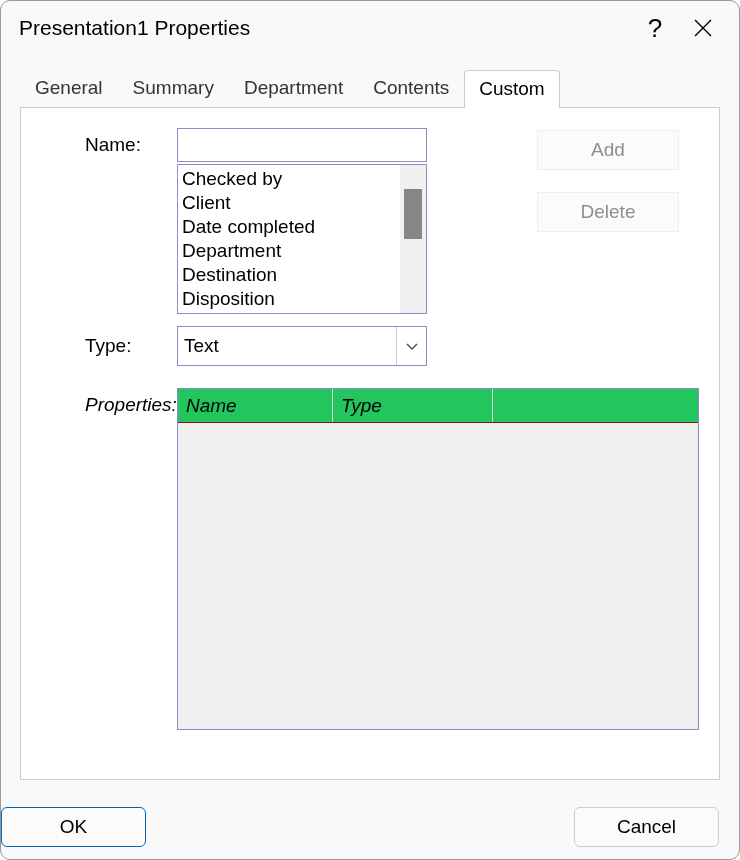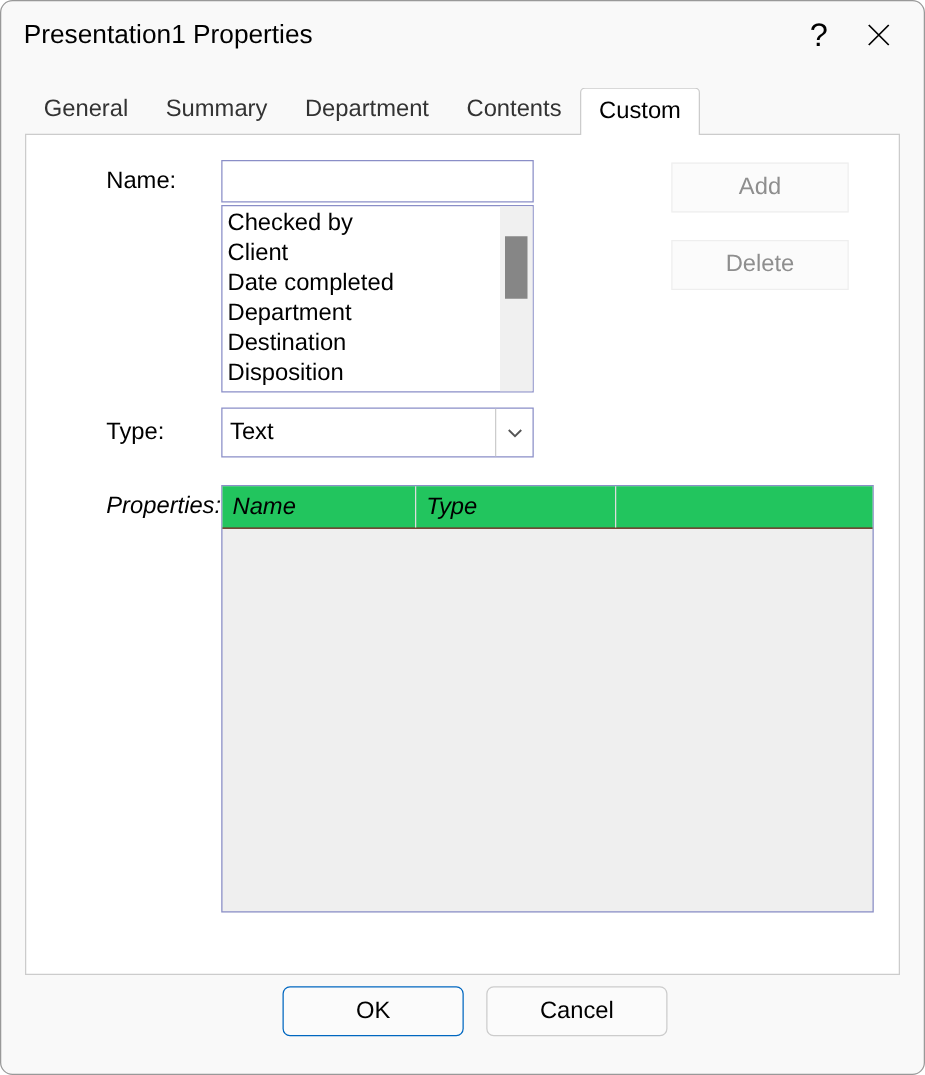--- a/index.html
+++ b/index.html
@@ -268,26 +268,25 @@
       display: flex;
       align-items: center;
     }
     .props-head > div:last-child { border-right: none; }
 
     
     .footer {
       position: absolute;
       left: 0;
       right: 0;
-      bottom: 30px;
-      display: flex;
-      justify-content: center;
+      bottom: 12px;
+      display: flex;
+      justify-content: space-between;
       gap: 18px;
       padding-right: 20px;
-      margin-left: 40px;
     }
 
     .btn-primary, .btn-default {
       width: 145px;
       height: 40px;
       border-radius: 6px;
       font-family: inherit;
       font-size: 19px;
       background: #fbfbfb;
     }

